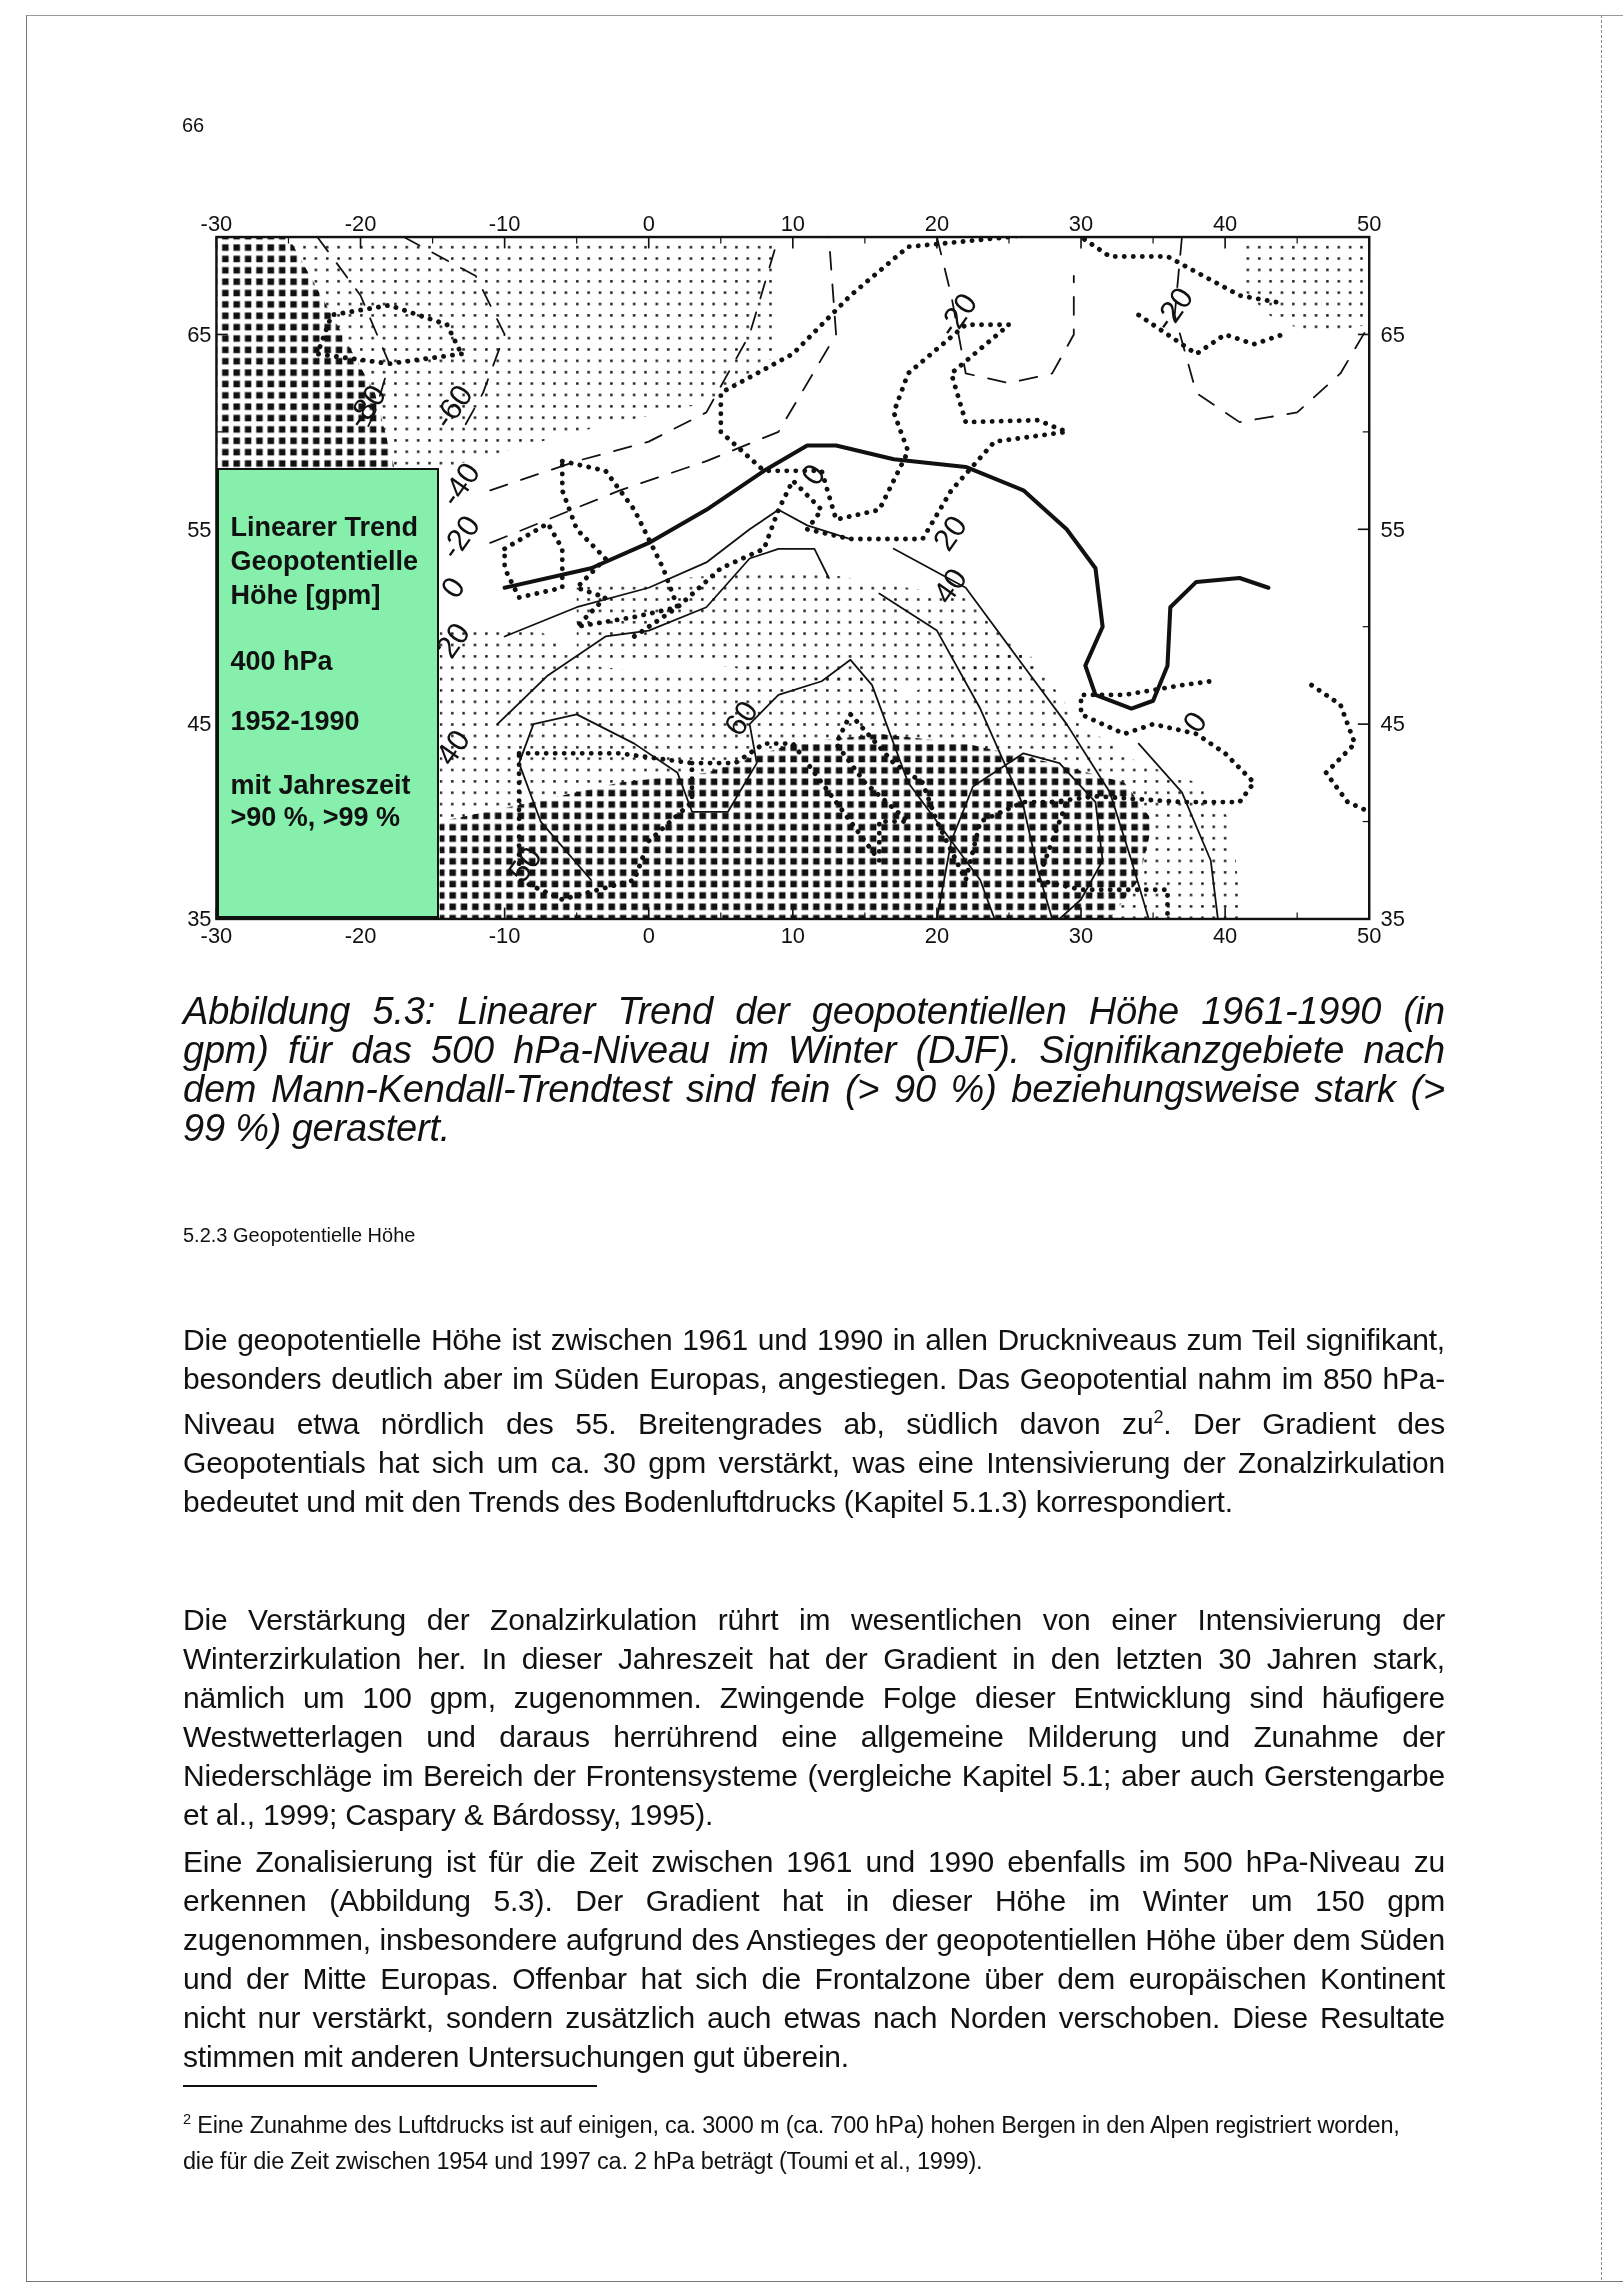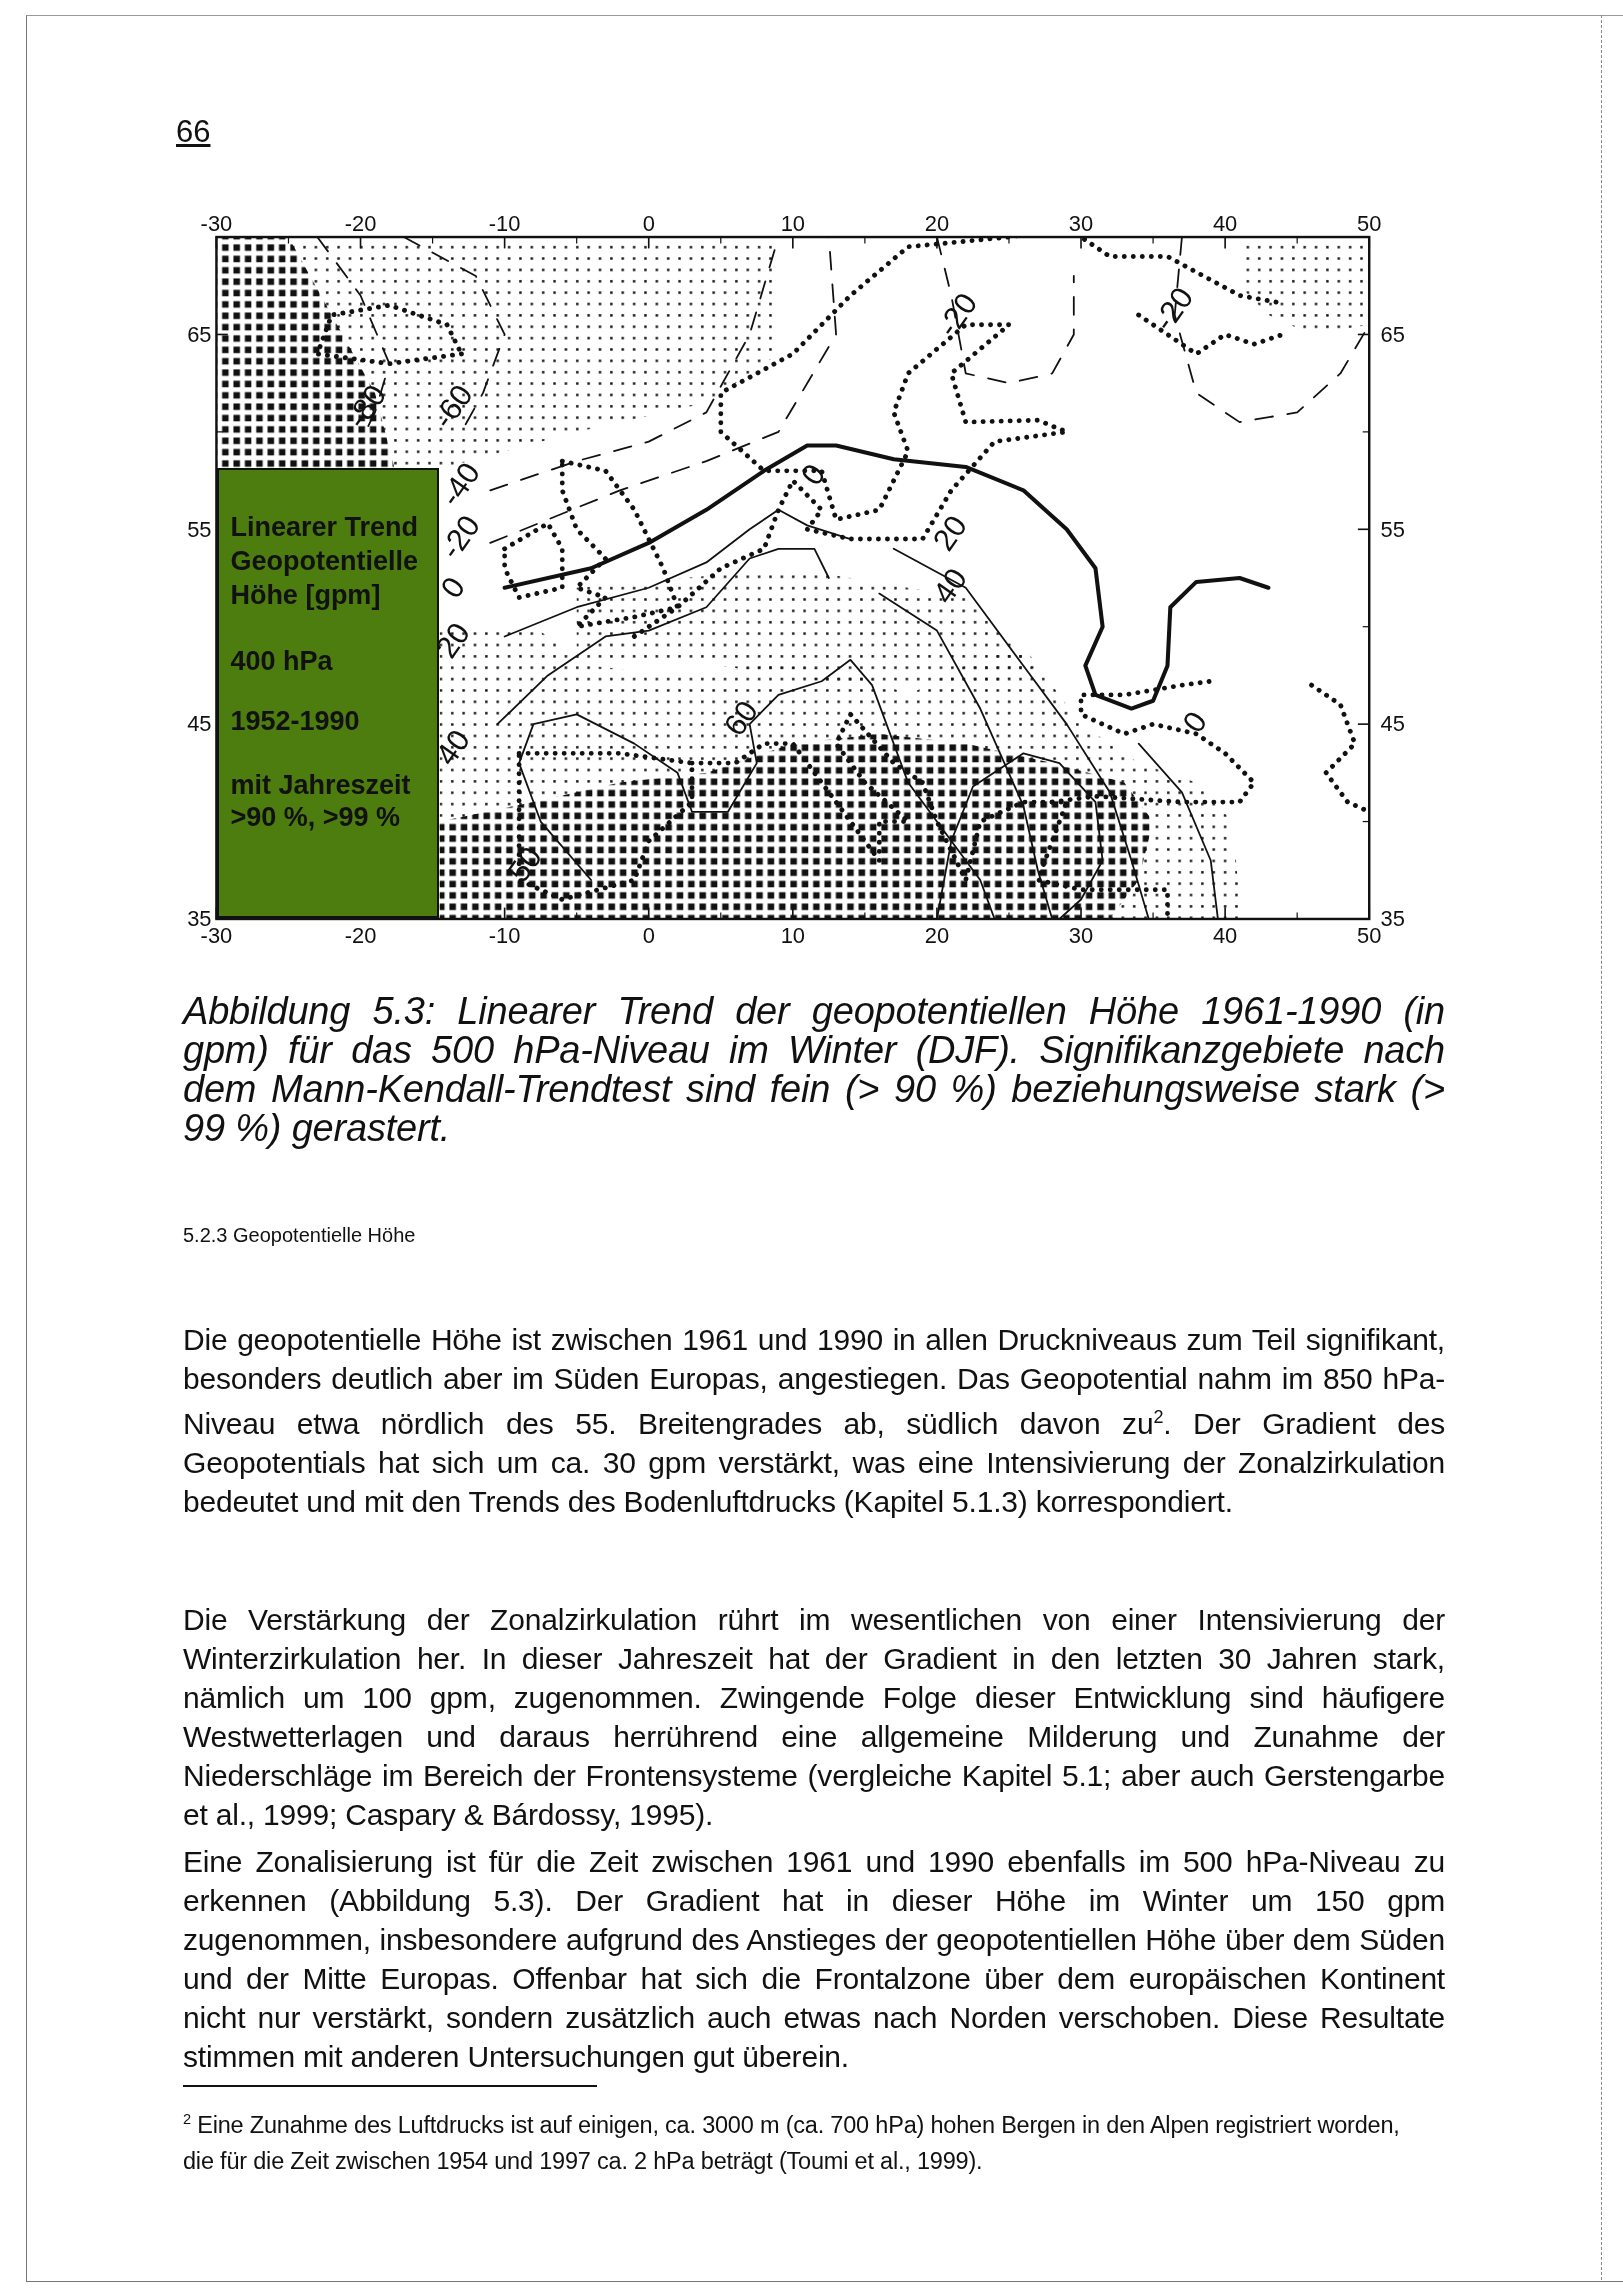--- a/index.html
+++ b/index.html
@@ -1,27 +1,27 @@
 <!DOCTYPE html>
 <html style="font-size:13px"><head>
 <meta charset="utf-8">
 <style>
   html, body { margin:0; padding:0; background:#ffffff; }
   body { width:1623px; height:2295px; position:relative; overflow:hidden;
          font-family:"Liberation Sans", sans-serif; color:#111; }
   .scan-frame { position:absolute; left:26px; top:14.6px; width:1601px; height:2265px;
                 border-left:1.6px solid #777; border-top:0.8px solid #999; border-bottom:1.6px solid #777; }
   .scan-right { position:absolute; left:1601px; top:14.6px; width:1.6px; height:2265px; border-left:0.8px dashed #888; }
-  .page-number { position:absolute; left:176px; top:114px; font-size:31px;text-decoration:underline; }
+  .page-number { position:absolute; left:182px; top:114px; font-size:20px; }
   .figure { position:absolute; left:162px; top:207px; width:1299px; height:755px; }
   .figure svg { position:absolute; left:0; top:0; }
   .tick-label { font-family:"Liberation Sans", sans-serif; font-size:27px; fill:#111; }
   .contour-label { font-family:"Liberation Sans", sans-serif; font-size:38px; fill:#111; }
   .legend-box { position:absolute; left:55px; top:261px; width:222px; height:450px;
-                background:#4d7c0f; border:2.4px solid #111; box-sizing:border-box; }
+                background:#86efac; border:2.4px solid #111; box-sizing:border-box; }
   .legend-text { position:absolute; left:11.4px; font-weight:bold; font-size:27px; line-height:32px; white-space:nowrap; }
   .caption { position:absolute; left:183px; top:992px; width:1262px; font-style:italic;
              font-size:38px; line-height:39px; text-align:justify; letter-spacing:-0.2px; }
   .section-heading { position:absolute; left:183px; top:1224px; font-size:20px; }
   .para { position:absolute; left:183px; width:1262px; font-size:30px; line-height:39px;
           text-align:justify; letter-spacing:-0.2px;margin-top:24px; }
   .para sup { font-size:18px; }
   .footnote-rule { position:absolute; left:183px; top:2085px; width:414px; height:2.4px; background:#111; }
   .footnote { position:absolute; left:183px; top:2101px; width:1242px; font-size:23.5px; line-height:36px; letter-spacing:-0.2px; }
   .footnote sup { font-size:14.6px; }

